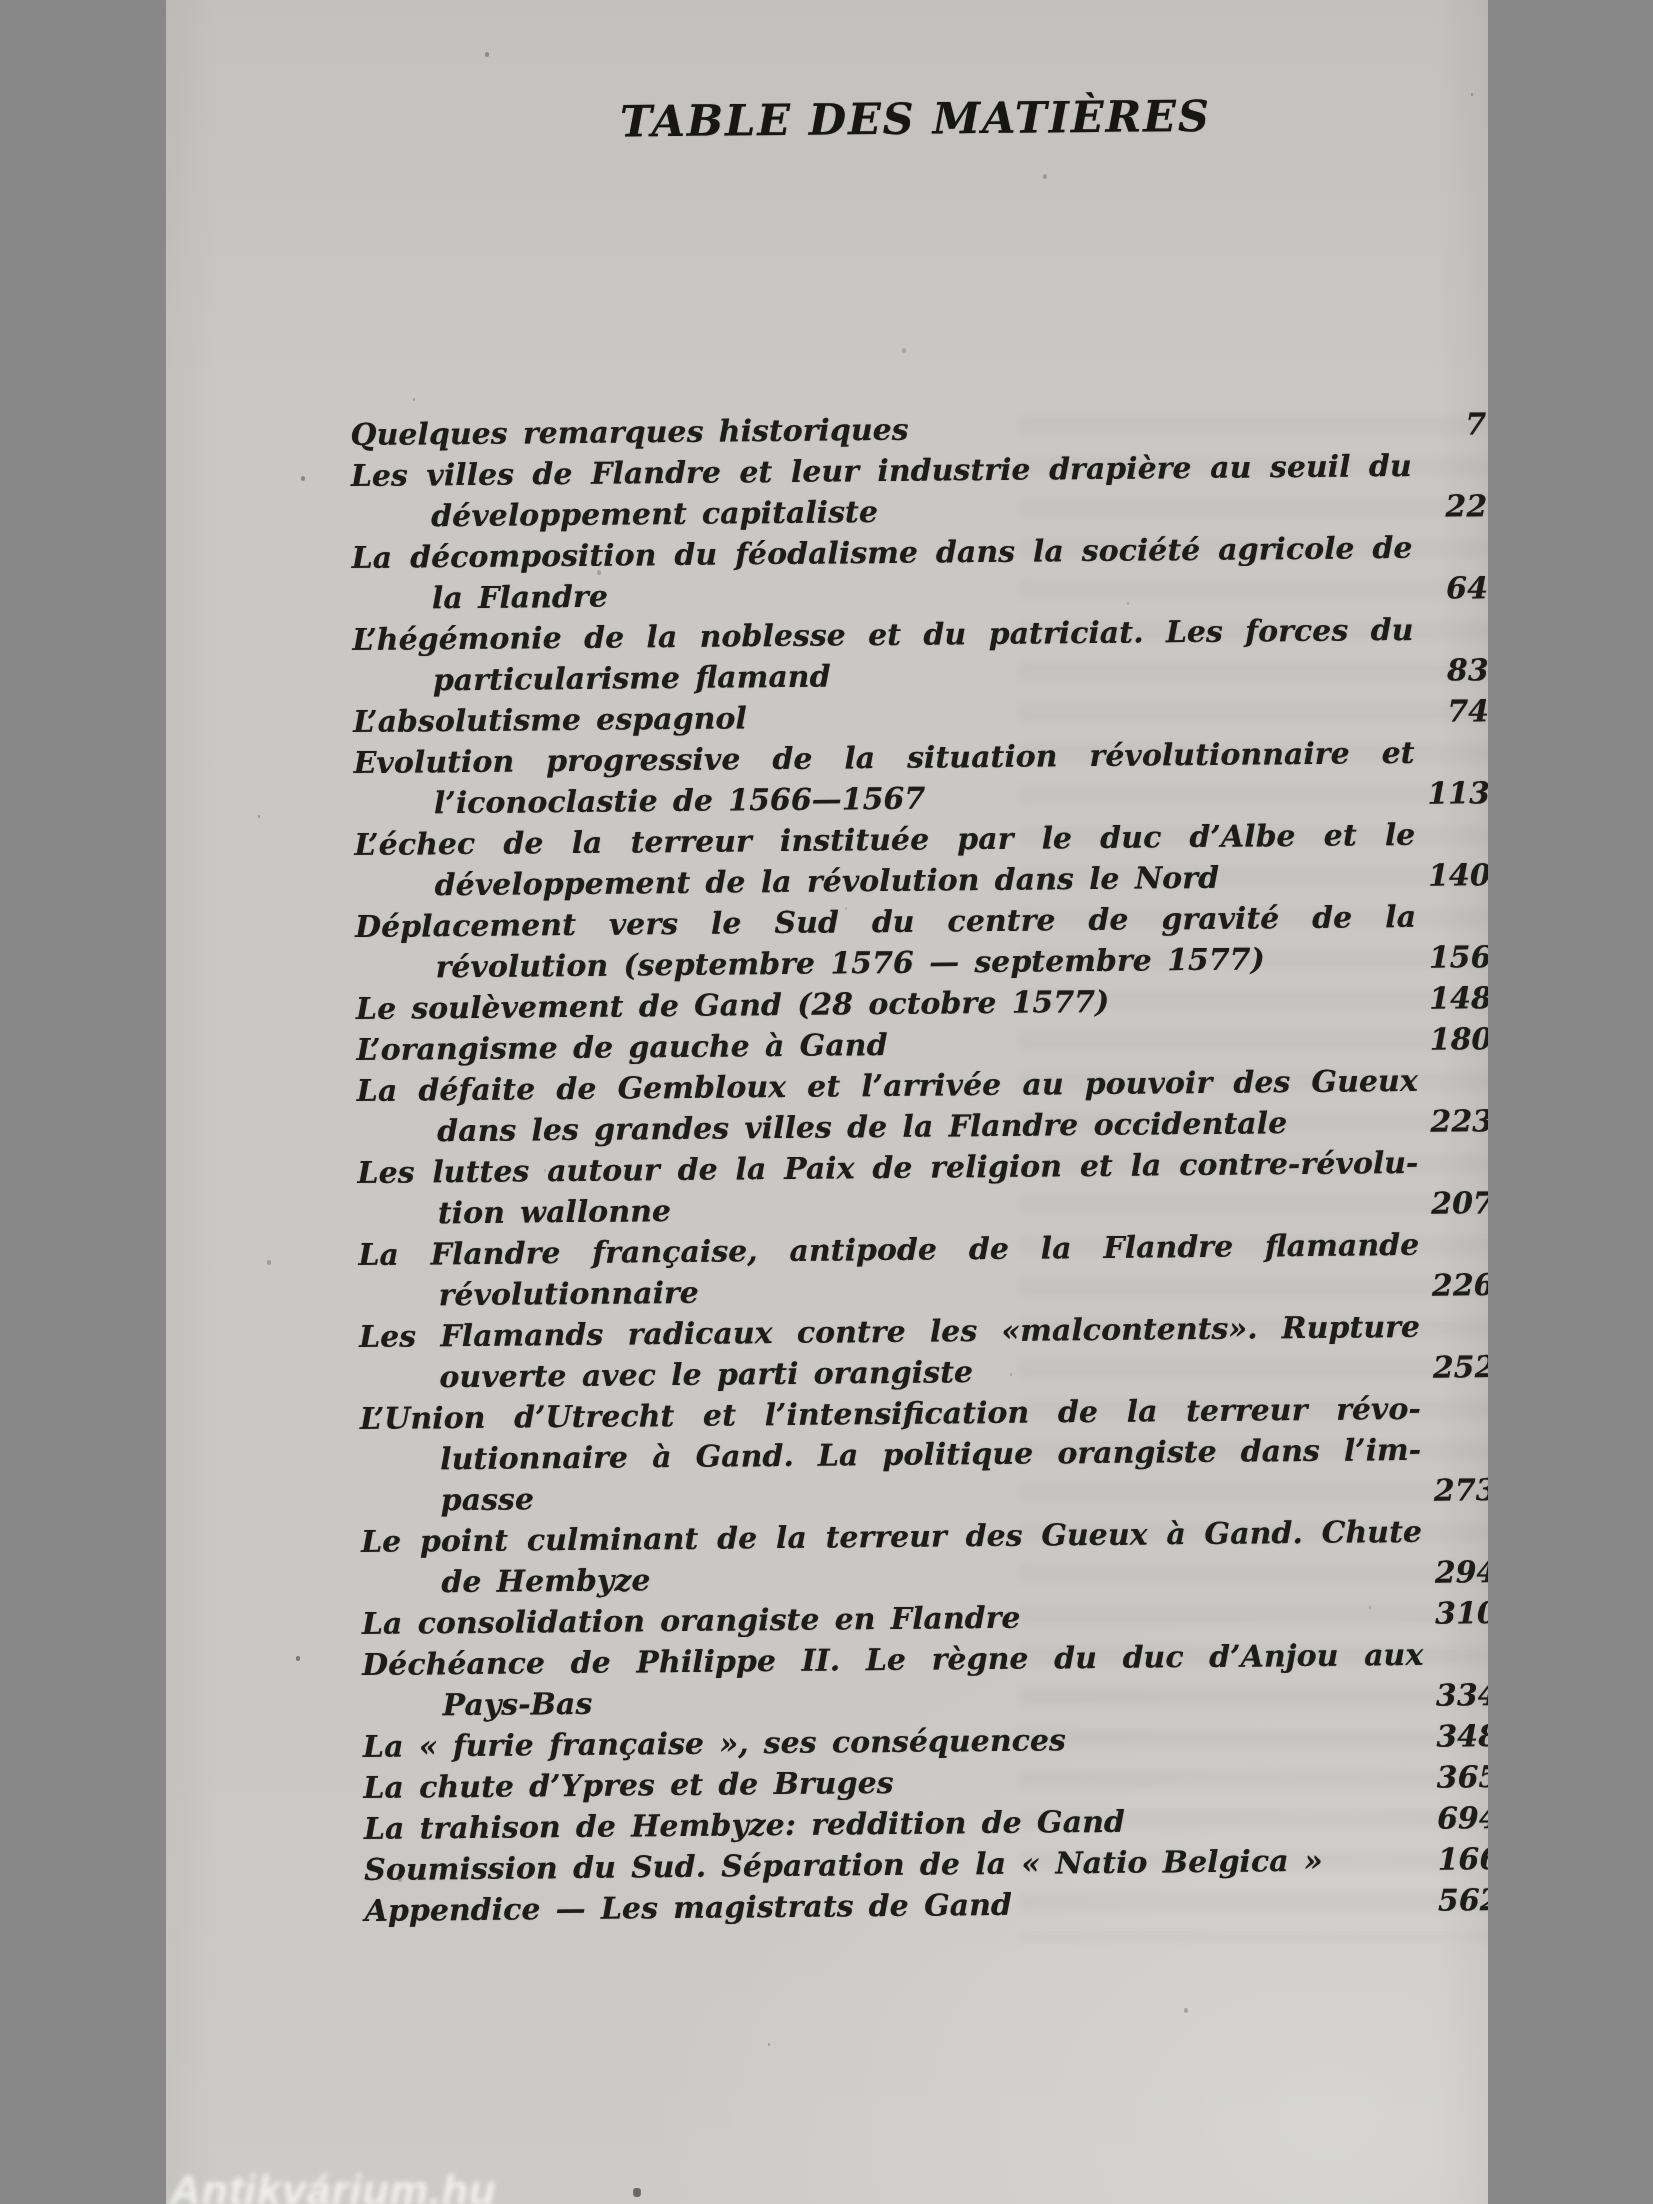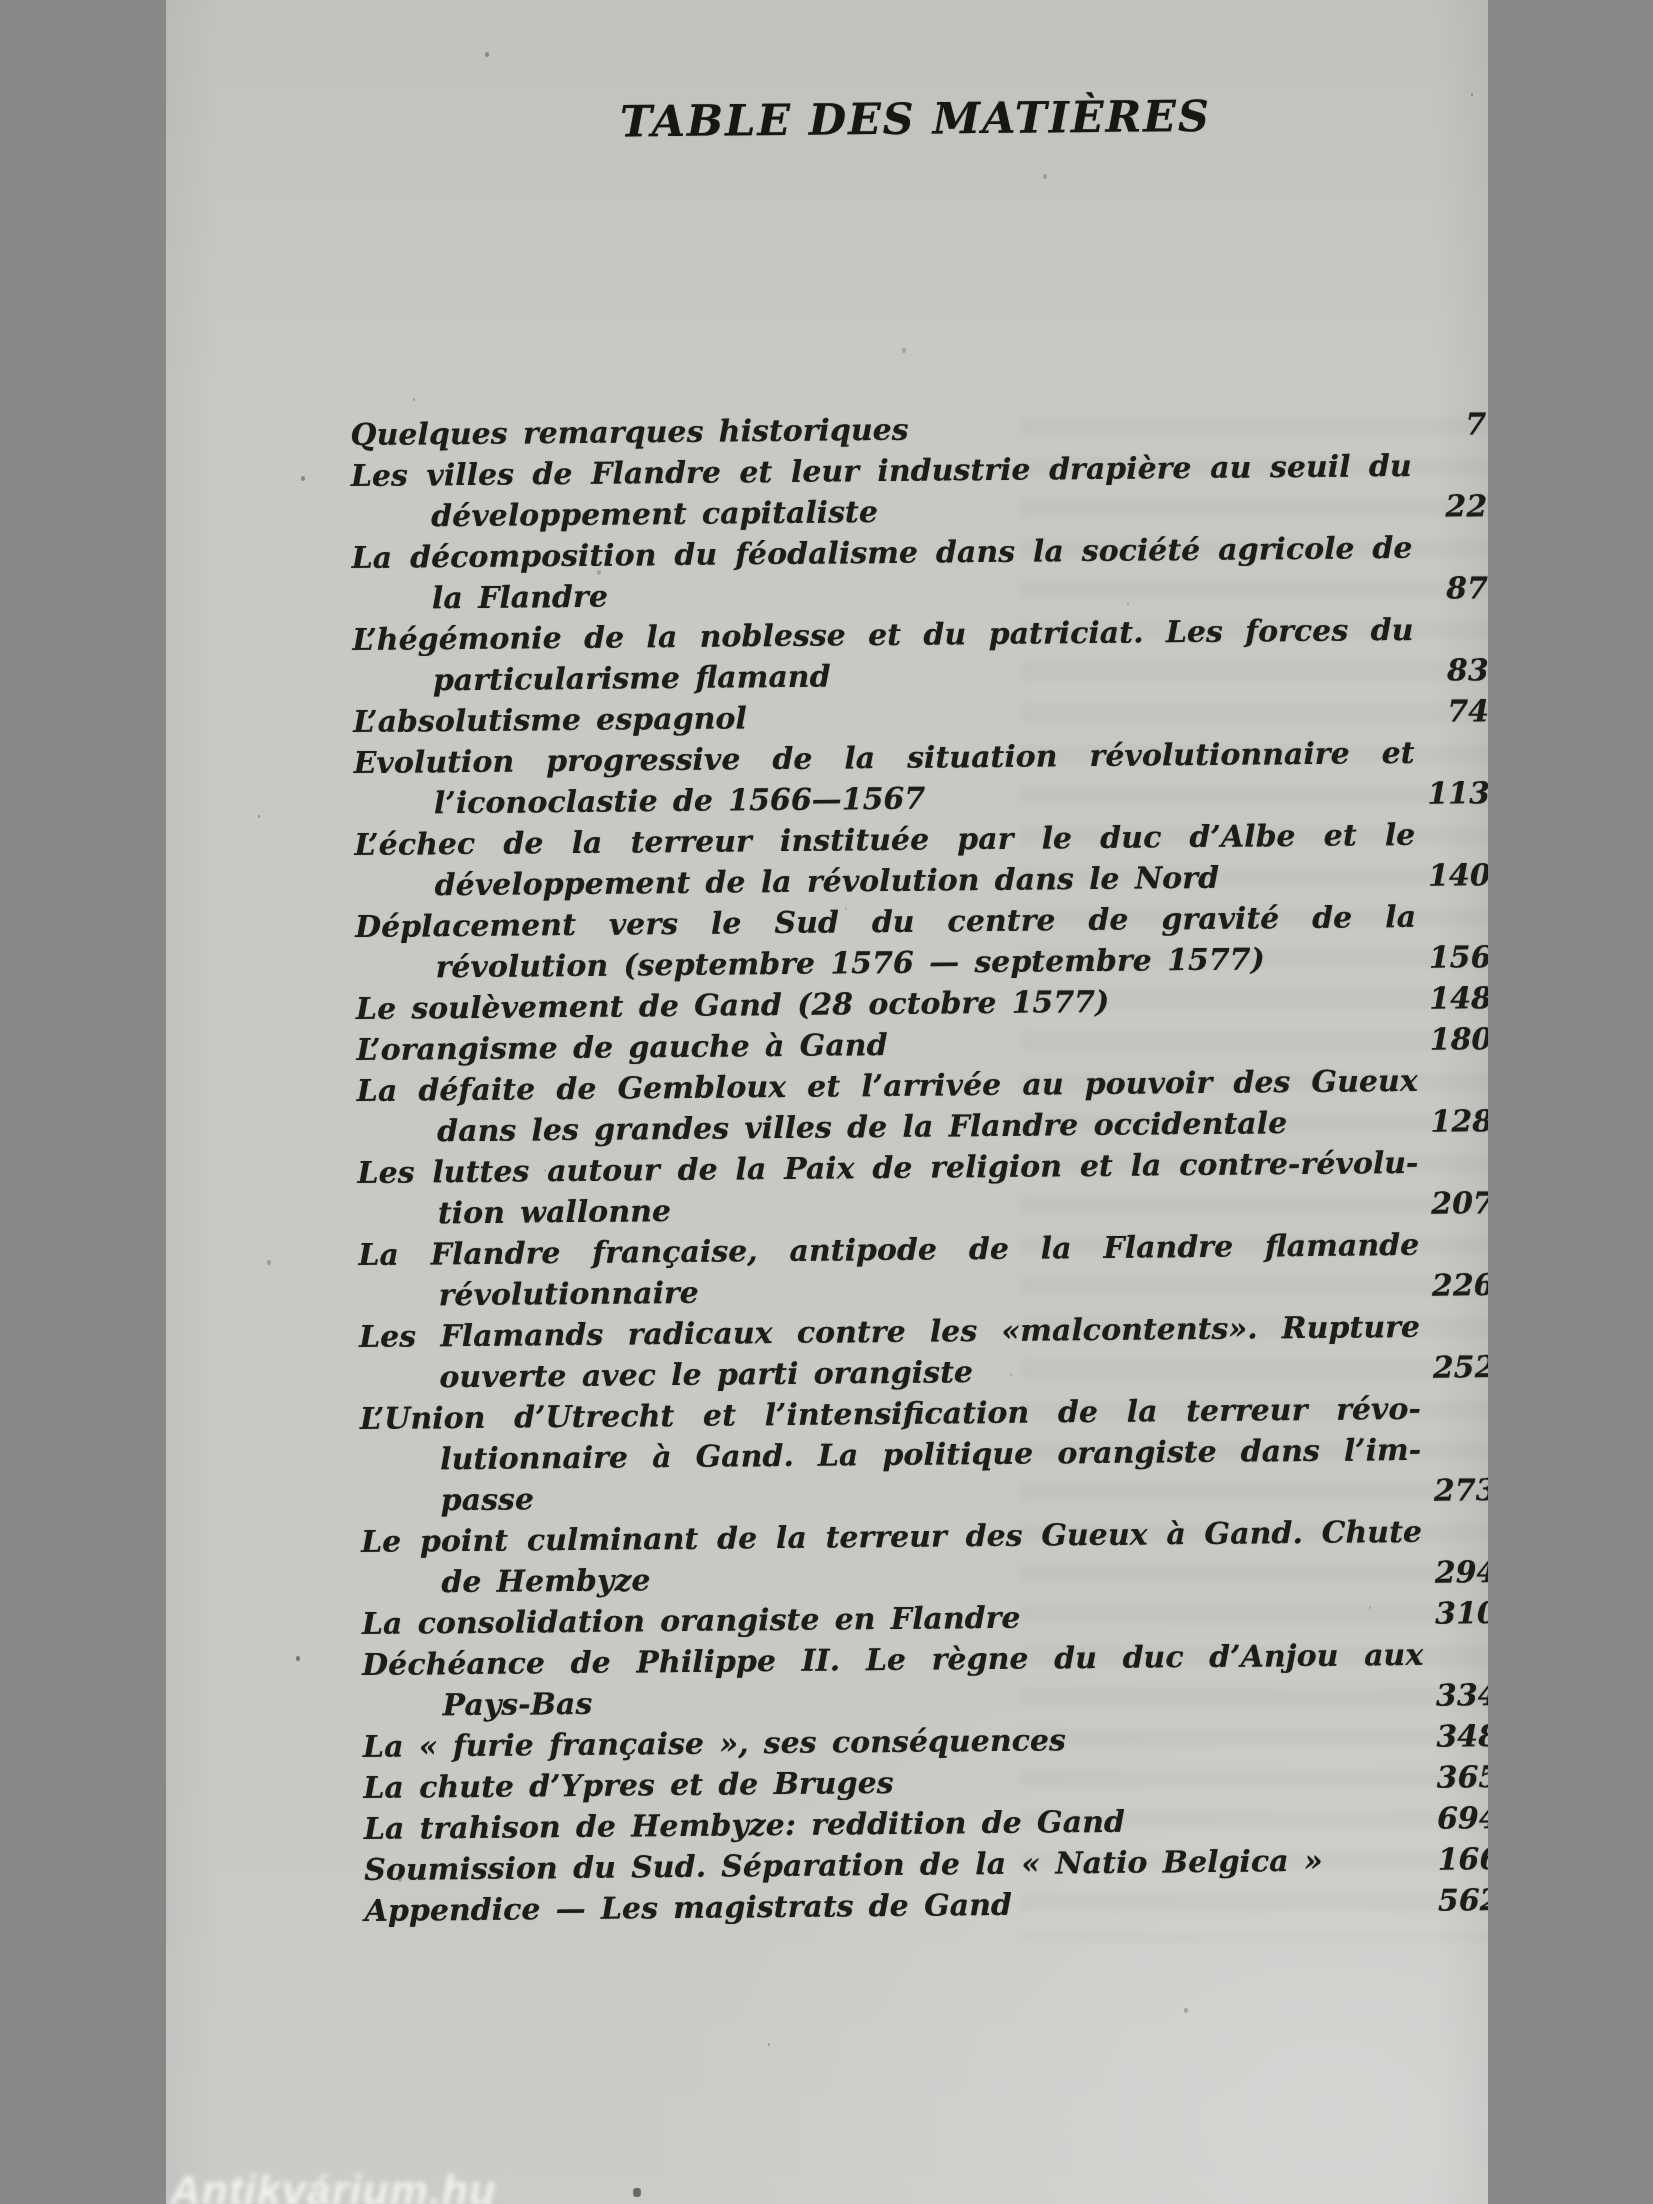--- a/index.html
+++ b/index.html
@@ -159,21 +159,21 @@
           <span class="pagenum">7</span>
         </div>
         <div class="entry">
           <div class="line justify">Les villes de Flandre et leur industrie drapière au seuil du</div>
           <div class="line indent">développement capitaliste</div>
           <span class="pagenum">22</span>
         </div>
         <div class="entry">
           <div class="line justify">La décomposition du féodalisme dans la société agricole de</div>
           <div class="line indent">la Flandre</div>
-          <span class="pagenum">87</span>
+          <span class="pagenum">64</span>
         </div>
         <div class="entry">
           <div class="line justify">L’hégémonie de la noblesse et du patriciat. Les forces du</div>
           <div class="line indent">particularisme flamand</div>
           <span class="pagenum">83</span>
         </div>
         <div class="entry">
           <div class="line">L’absolutisme espagnol</div>
           <span class="pagenum">74</span>
         </div>
@@ -196,21 +196,21 @@
           <div class="line">Le soulèvement de Gand (28 octobre 1577)</div>
           <span class="pagenum">148</span>
         </div>
         <div class="entry">
           <div class="line">L’orangisme de gauche à Gand</div>
           <span class="pagenum">180</span>
         </div>
         <div class="entry">
           <div class="line justify">La défaite de Gembloux et l’arrivée au pouvoir des Gueux</div>
           <div class="line indent">dans les grandes villes de la Flandre occidentale</div>
-          <span class="pagenum">128</span>
+          <span class="pagenum">223</span>
         </div>
         <div class="entry">
           <div class="line justify">Les luttes autour de la Paix de religion et la contre-révolu-</div>
           <div class="line indent">tion wallonne</div>
           <span class="pagenum">207</span>
         </div>
         <div class="entry">
           <div class="line justify">La Flandre française, antipode de la Flandre flamande</div>
           <div class="line indent">révolutionnaire</div>
           <span class="pagenum">226</span>

